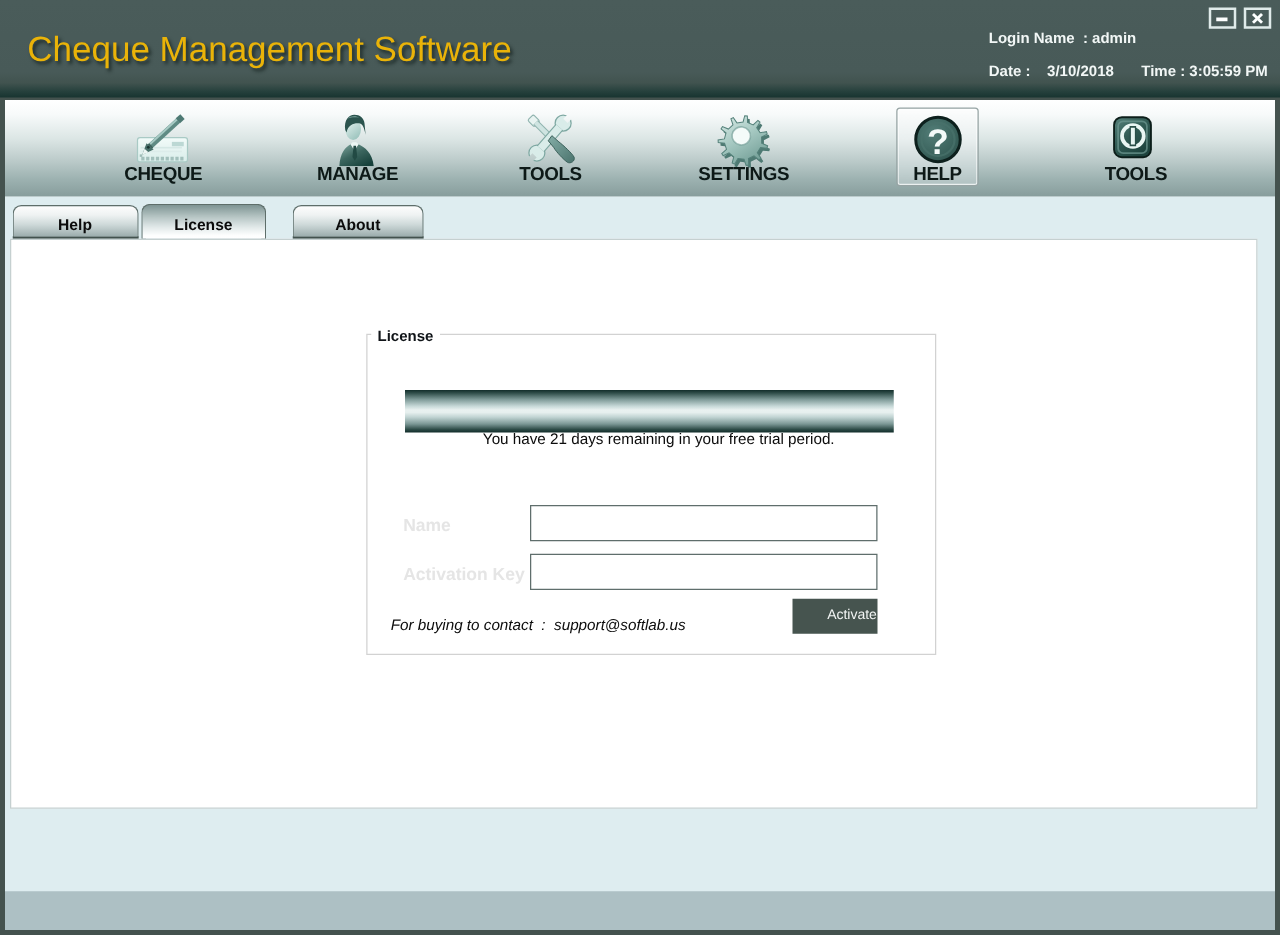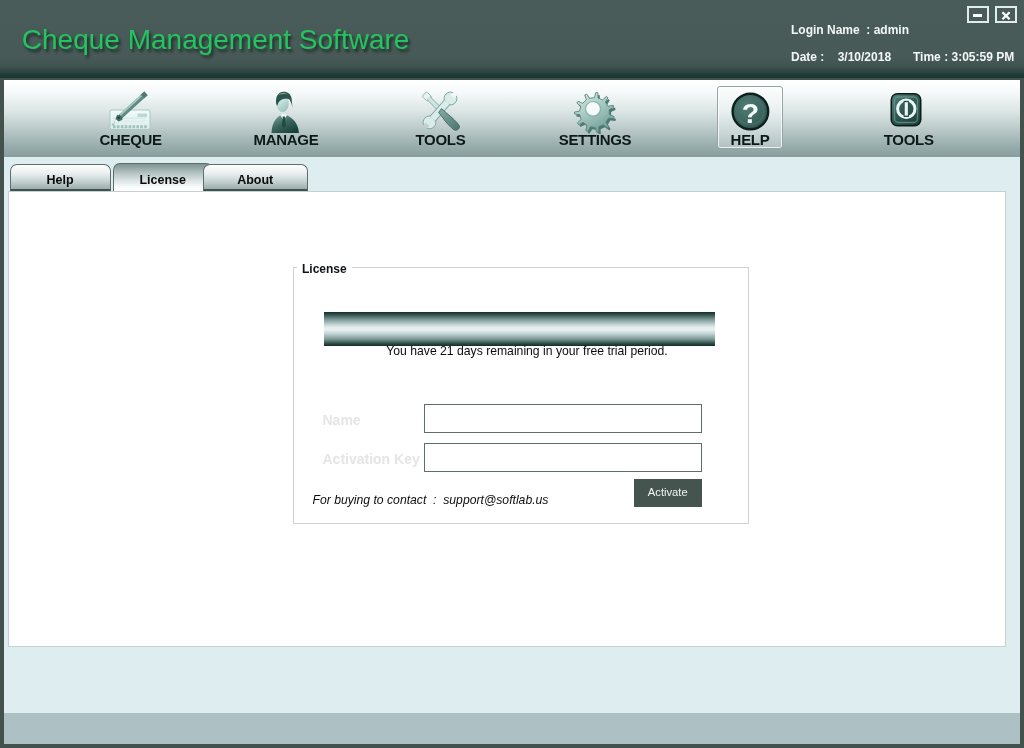--- a/index.html
+++ b/index.html
@@ -1,36 +1,36 @@
 <!DOCTYPE html>
 <html><head>
 <meta charset="utf-8">
 <style>
 html,body{margin:0;padding:0;}
 body{width:1024px;height:748px;overflow:hidden;position:relative;background:#44524e;font-family:"Liberation Sans",sans-serif;}
 .abs{position:absolute;}
 .titlebar{left:0;top:0;width:1024px;height:78px;background:linear-gradient(180deg,#4a5c5a 0%,#485a58 74%,#41534f 85%,#25403c 94%,#183430 100%);}
-.title{left:21.8px;top:21.5px;font-size:28px;line-height:36px;color:#22c55e;text-shadow:2px 2.5px 3px rgba(8,18,16,0.65);}
+.title{left:21.8px;top:21.5px;font-size:28px;line-height:36px;color:#eab308;text-shadow:2px 2.5px 3px rgba(8,18,16,0.65);}
 .tinfo{color:#f2f7f6;font-size:12px;line-height:15px;font-weight:bold;white-space:nowrap;}
 .btnwin{width:18px;height:13px;border:2px solid #e0ebea;color:#fff;text-align:center;}
 .toolbar{left:4px;top:80px;width:1016px;height:77px;background:linear-gradient(180deg,#ffffff 0%,#f7fafa 15%,#dce6e5 40%,#bdcccb 62%,#9db2b1 82%,#879d9c 100%);}
 .tlabel{z-index:3;top:135px;height:10px;font-size:15px;font-weight:bold;color:#0d1917;text-align:center;line-height:10px;letter-spacing:-0.3px;}
 .bg{left:4px;top:157px;width:1016px;height:587px;background:#deedf0;}
 .graystrip{left:4px;top:713px;width:1016px;height:31px;background:#adc0c4;}
 .panel{left:8px;top:191px;width:998px;height:456px;background:#ffffff;border:1px solid #c5d0d0;box-sizing:border-box;}
 .tab{top:164px;height:27px;border:1px solid #5e6e6a;border-radius:7px 7px 0 0;box-sizing:border-box;text-align:center;font-size:12.5px;font-weight:bold;color:#0b0b0b;line-height:31px;}
 .tabn{background:linear-gradient(180deg,#fdfdfd 0%,#eef2f2 30%,#cdd8d8 62%,#9cadad 100%);border-bottom:2px solid #42524e;}
 .taba{background:linear-gradient(180deg,#7e9493 0%,#b6c5c4 35%,#e0e8e8 65%,#fdfefe 90%,#ffffff 100%);border-bottom:0;height:28px;top:163px;line-height:33px;}
 .fieldset{left:293px;top:267px;width:456px;height:257px;border:1px solid #d2d2d2;box-sizing:border-box;}
 .legend{left:297px;top:261px;background:#ffffff;padding:0 5px;font-size:12px;line-height:16px;font-weight:bold;color:#101418;}
 .gbar{left:324px;top:312px;width:391px;height:34px;background:linear-gradient(180deg,#122d2a 0%,#2f4d49 7%,#7d9997 22%,#c6d8d7 38%,#e9f1f0 47%,#e6efee 53%,#c0d3d2 64%,#7b9795 80%,#2c4a46 93%,#112c29 100%);}
 .trialtext{left:298px;top:343px;width:458px;text-align:center;font-size:12.2px;line-height:16px;color:#0c0c0c;}
 .flabel{font-size:14px;line-height:16px;font-weight:bold;color:#e5e5e5;}
 .finput{width:278px;height:29px;border:1px solid #5f6e6c;box-sizing:border-box;background:#fff;outline:none;font-size:13px;padding:0 4px;}
-.activate{left:634px;top:479px;width:67.5px;height:27.5px;background:#46544f;color:#f2f5f4;font-size:11.2px;text-align:center;line-height:27.5px;}
+.activate{left:634px;top:479px;width:67.5px;height:27.5px;background:#46544f;color:#f2f5f4;font-size:11.2px;text-align:right;line-height:27.5px;}
 .contact{left:312.5px;top:492px;font-size:12.2px;line-height:16px;color:#0c0c0c;font-style:italic;}
 </style>
 </head>
 <body>
 <div class="abs titlebar"></div>
 <div class="abs title">Cheque Management Software</div>
 <div class="abs tinfo" style="left:791px;top:23.4px;">Login Name&nbsp; : admin</div>
 <div class="abs tinfo" style="left:791px;top:50.3px;">Date :&nbsp;&nbsp;&nbsp; 3/10/2018</div>
 <div class="abs tinfo" style="left:913px;top:50.3px;">Time : 3:05:59 PM</div>
 <div class="abs btnwin" style="left:966.5px;top:6.4px;">
@@ -41,21 +41,21 @@
       <line x1="12.6" y1="3.2" x2="5.4" y2="10.2" stroke="#fdffff" stroke-width="2.3"></line>
     </svg></div>
 
 <div class="abs toolbar"></div>
 <div class="abs bg"></div>
 <div class="abs graystrip"></div>
 <div class="abs panel"></div>
 
 <div class="abs tab tabn" style="left:9.5px;width:101px;">Help</div>
 <div class="abs tab taba" style="left:112.5px;width:100.5px;">License</div>
-<div class="abs tab tabn" style="left:203px;width:104.5px;">About</div>
+<div class="abs tab tabn" style="left:234px;width:104.5px;">About</div>
 
 <div class="abs tlabel" style="left:90.6px;width:80px;">CHEQUE</div>
 <div class="abs tlabel" style="left:246px;width:80px;">MANAGE</div>
 <div class="abs tlabel" style="left:400.4px;width:80px;">TOOLS</div>
 <div class="abs tlabel" style="left:555px;width:80px;">SETTINGS</div>
 <div class="abs tlabel" style="left:710px;width:80px;">HELP</div>
 <div class="abs tlabel" style="left:868.7px;width:80px;">TOOLS</div>
 
 <div class="abs" style="left:717.4px;top:86px;width:66px;height:63.4px;border:1px solid #96a4a4;border-radius:3px;background:linear-gradient(180deg,#fdfefe 0%,#e9efef 40%,#c9d6d6 75%,#b0c1c1 100%);box-shadow:inset 0 0 0 1px rgba(255,255,255,0.75);box-sizing:border-box;"></div>
 

